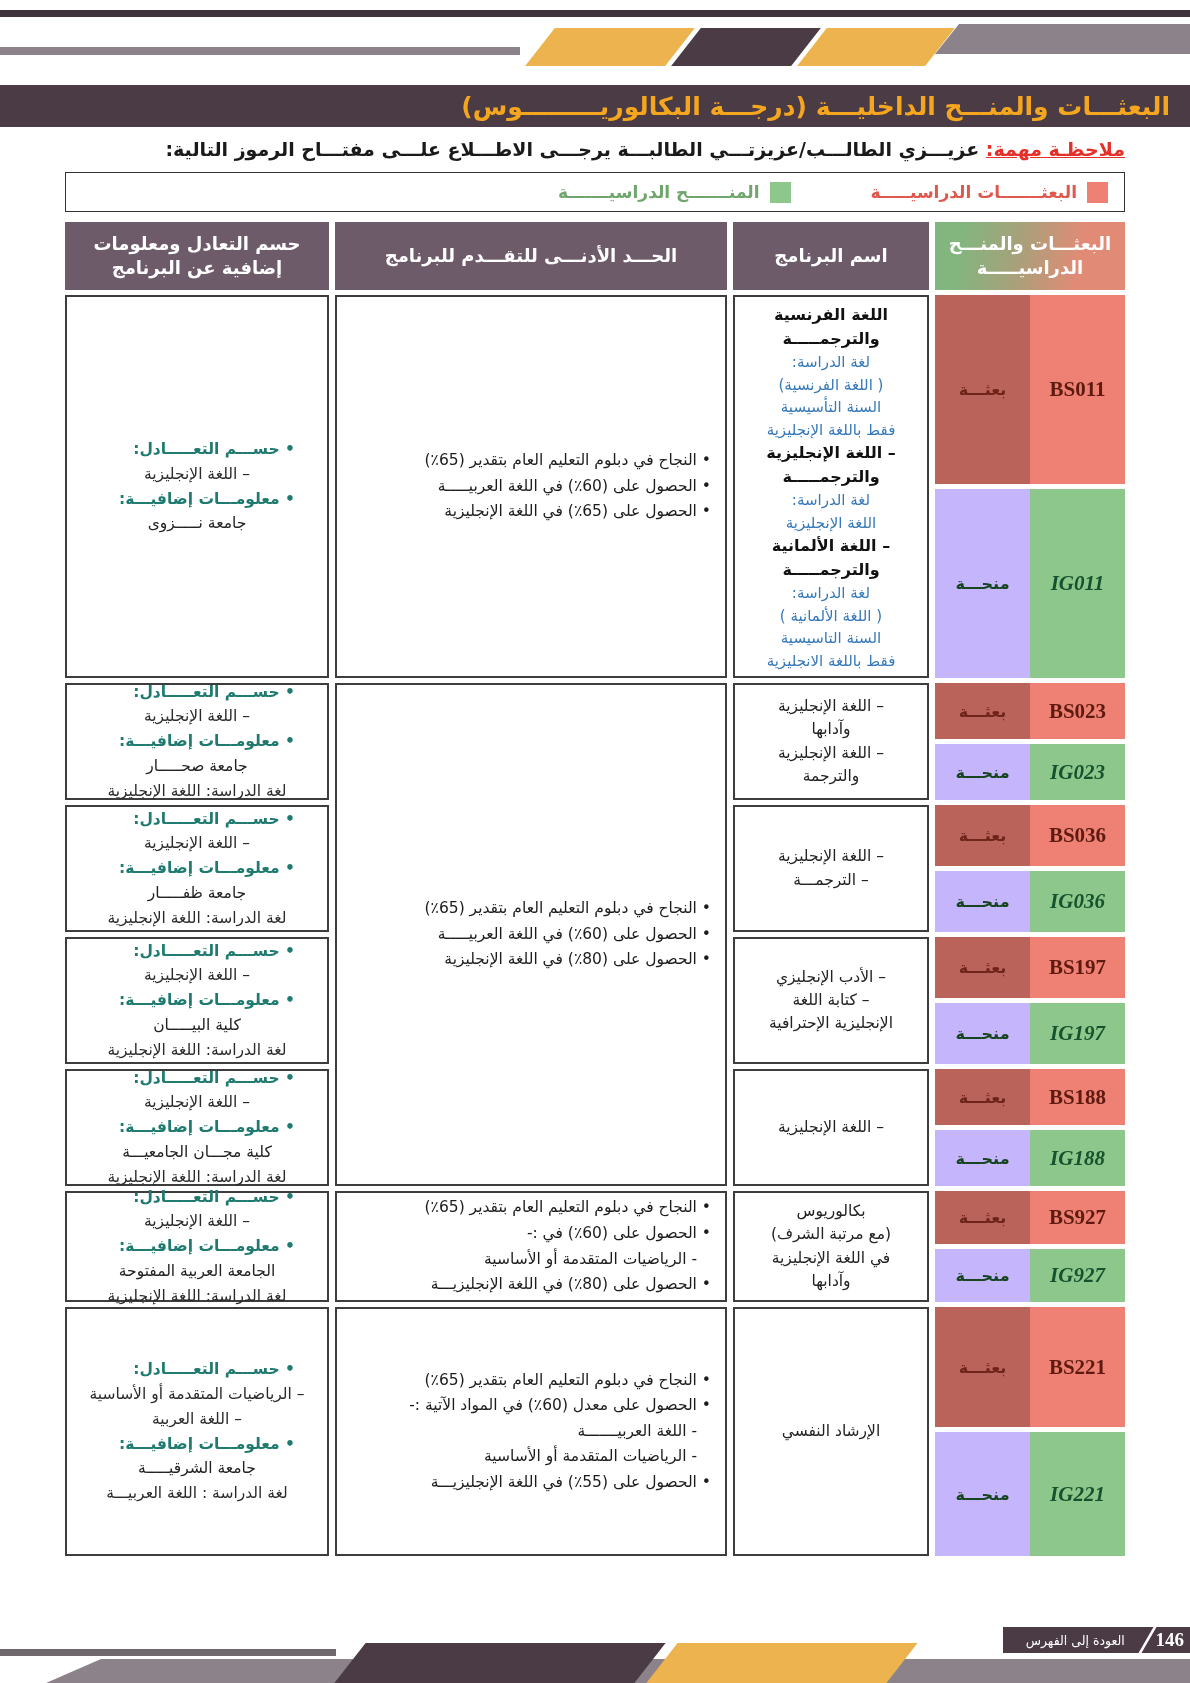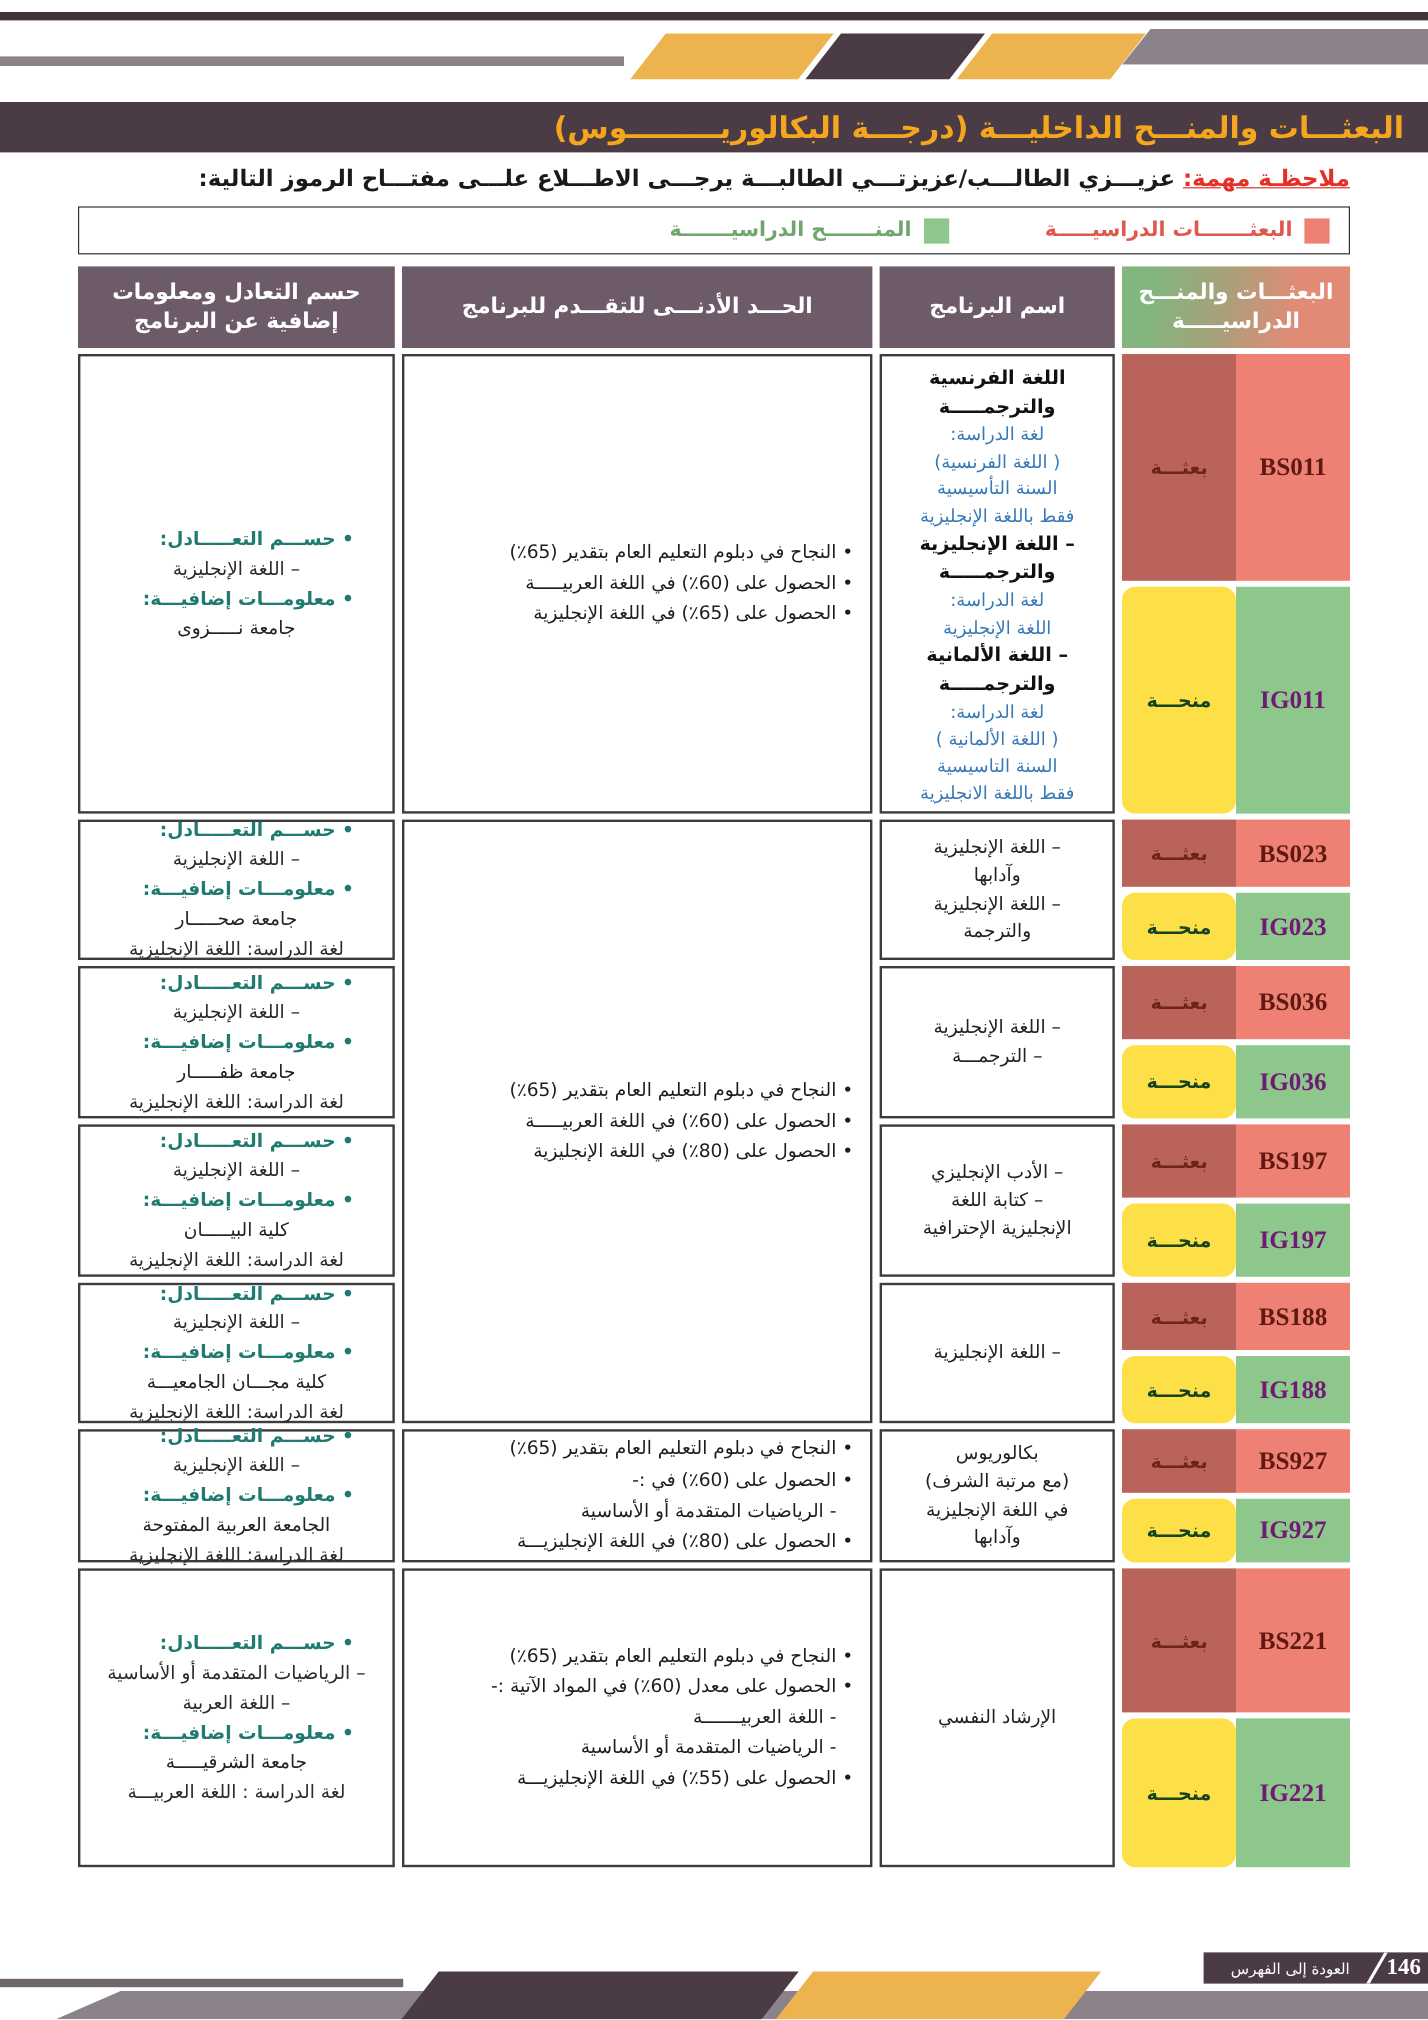--- a/index.html
+++ b/index.html
@@ -49,24 +49,24 @@
   .hdr.codes{background:linear-gradient(100deg,#83b57f 15%,#a9a07a 45%,#e18b76 75%);grid-column:1;}
   .hdr.program{grid-column:2;}
   .hdr.minimum{grid-column:3;}
   .hdr.equiv{grid-column:4;}
 
   .code-cell{grid-column:1;display:flex;direction:rtl;}
   .code-cell .half{width:50%;display:flex;align-items:center;justify-content:center;}
   .code-cell.sch .id-half{background:#ee8173;}
   .code-cell.sch .kind-half{background:#b9635a;}
   .code-cell.grant .id-half{background:#8ec78c;}
-  .code-cell.grant .kind-half{background:#fde047;border-radius:11px;}
+  .code-cell.grant .kind-half{background:#c4b5fd;}
   .code-id{font-family:"Liberation Serif",serif;font-weight:bold;font-size:21px;direction:ltr;}
   .code-cell.sch .code-id{color:#5e1a10;}
-  .code-cell.grant .code-id{color:#701a75;}
+  .code-cell.grant .code-id{color:#14532d;font-style:italic;}
   .code-kind{font-weight:bold;font-size:16px;}
   .code-cell.sch .code-kind{color:#6e241a;}
   .code-cell.grant .code-kind{color:#16441f;}
 
   .box{background:#fff;border:2px solid #3d3d3d;box-sizing:border-box;display:flex;
       flex-direction:column;justify-content:center;}
   .program-cell{grid-column:2;text-align:center;font-size:15.5px;line-height:1.5;color:#1a1a1a;padding:4px 6px;}
   .program-cell .ln-bold{font-weight:bold;font-size:16px;color:#111;}
   .program-cell .ln-blue{color:#3779b8;font-size:15px;}
   .program-cell .ln-dark{color:#222;font-size:15.5px;}

